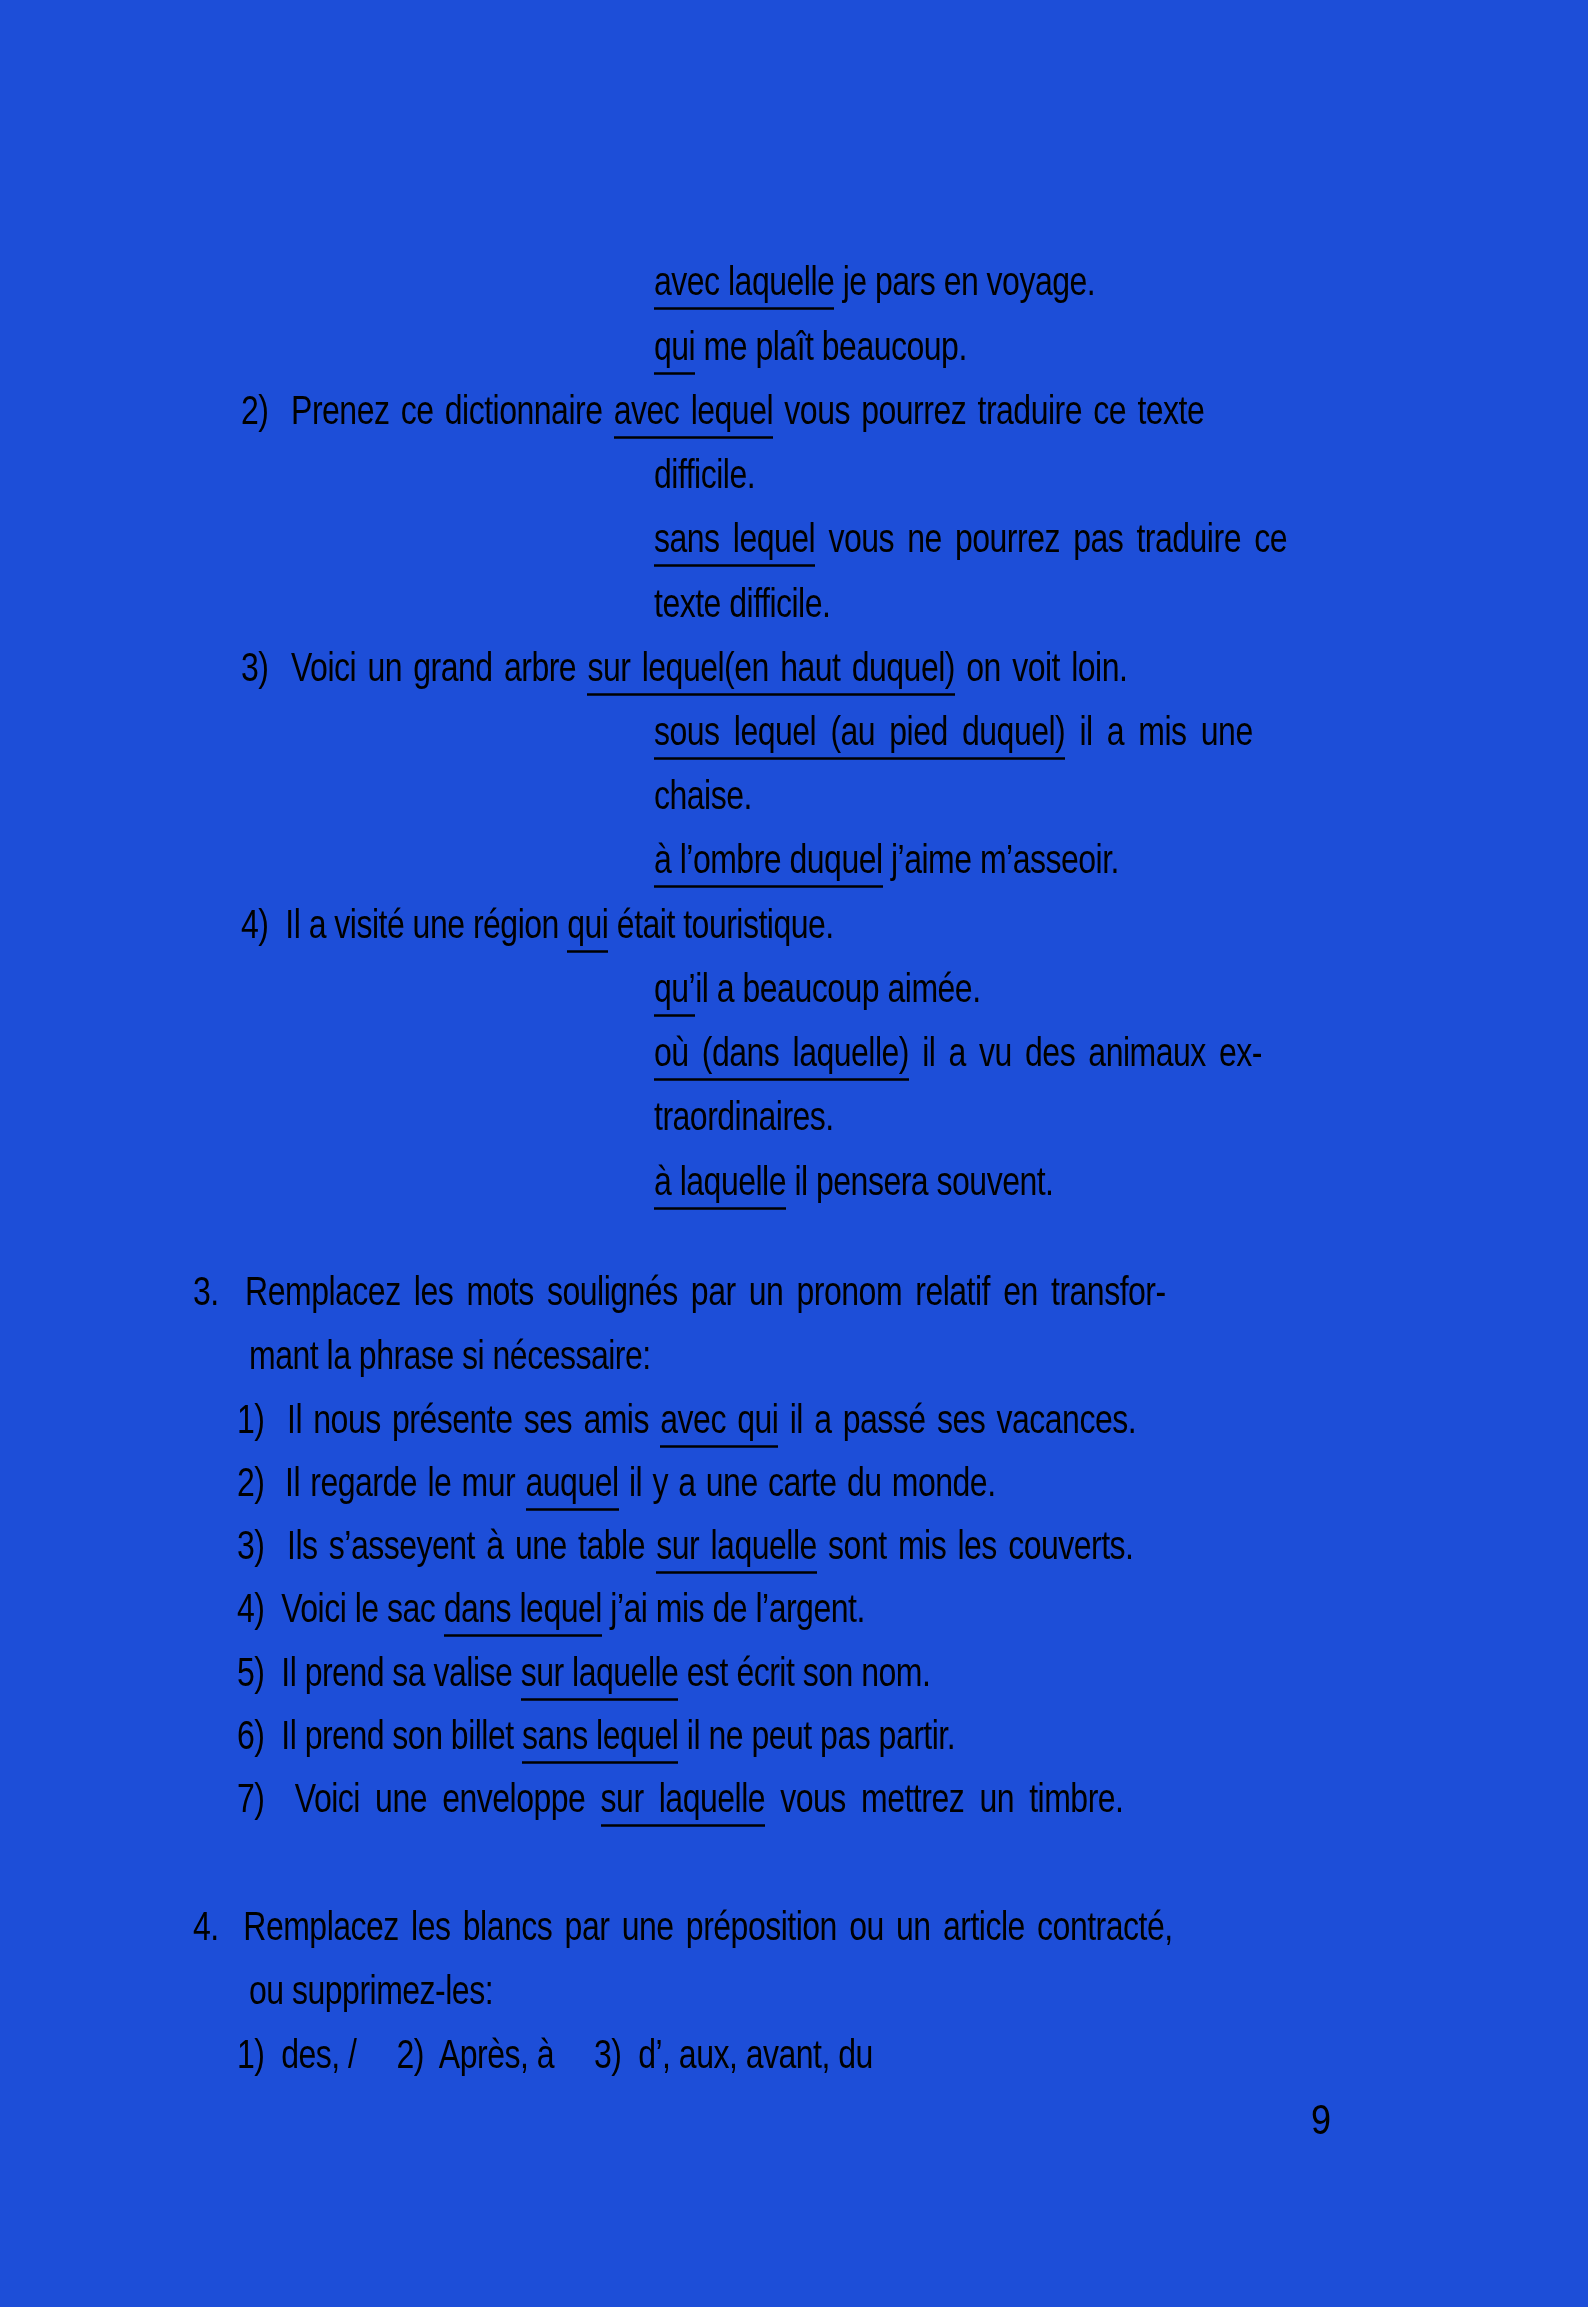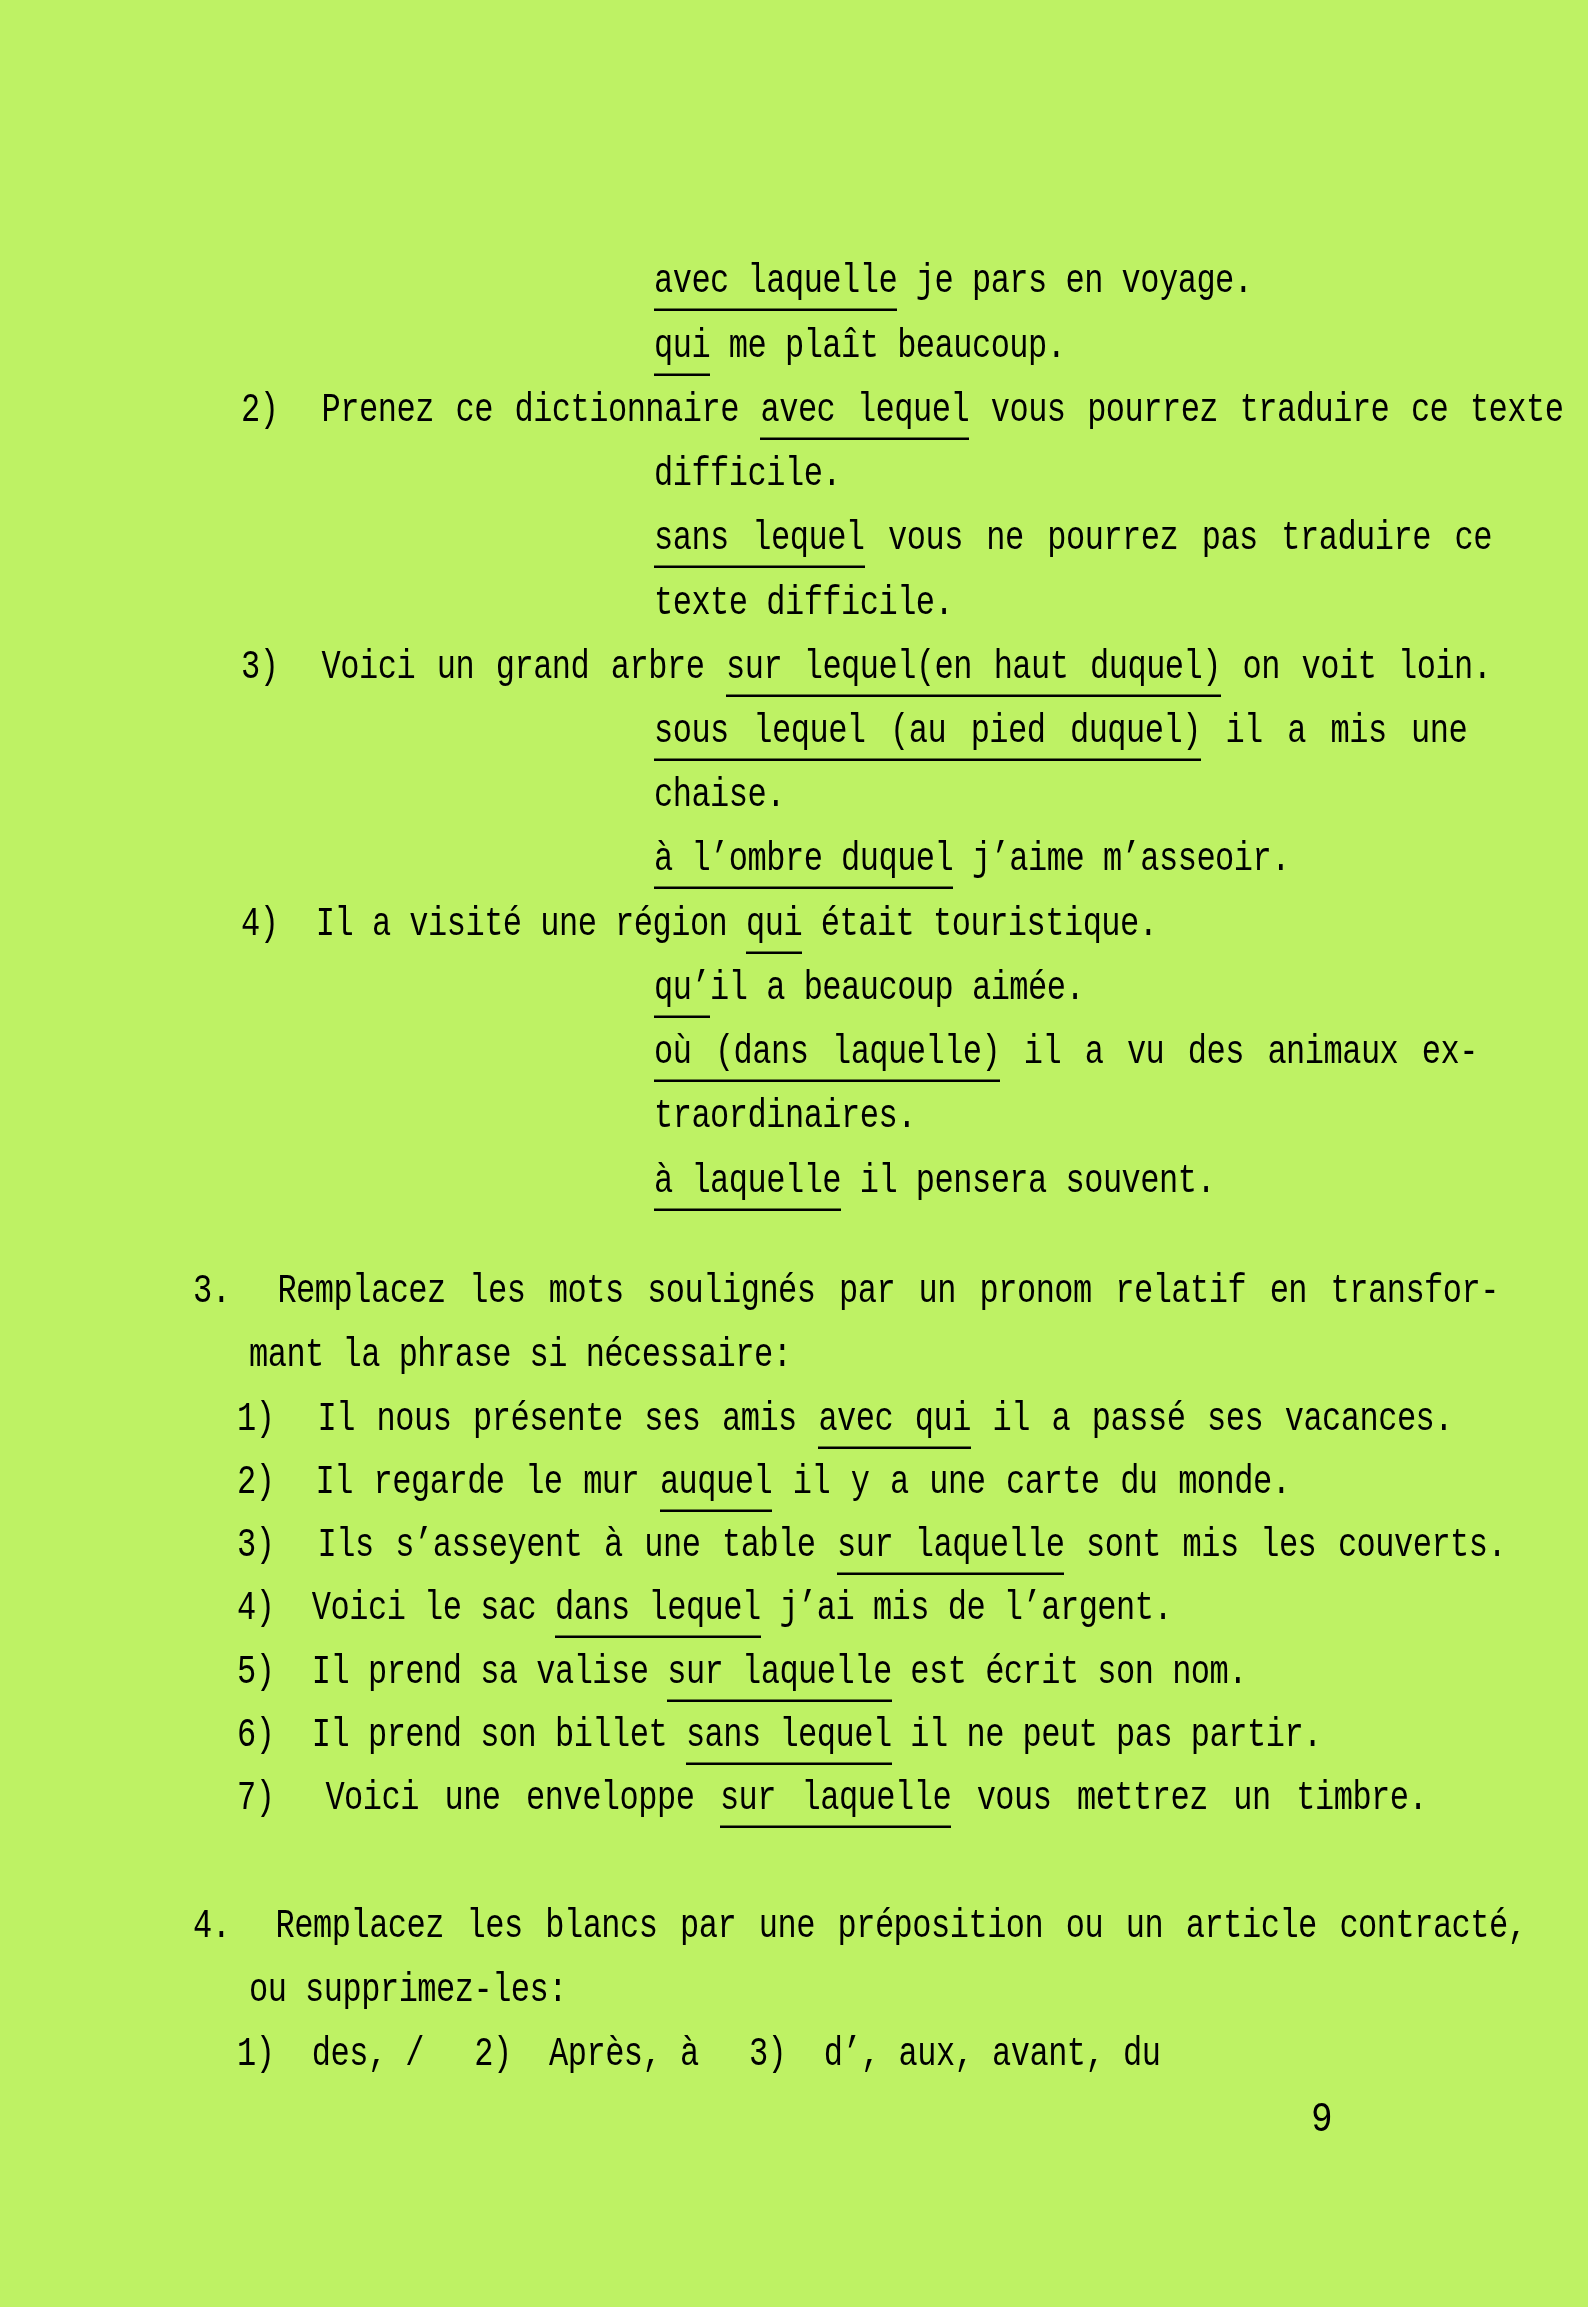--- a/index.html
+++ b/index.html
@@ -1,22 +1,22 @@
 <!DOCTYPE html>
 <html style="font-size:7.7px"><head>
 <meta charset="utf-8">
 <style>
   html,body{margin:0;padding:0;background:#ffffff;}
   .page{
     position:relative;
     width:1588px;
     height:2307px;
-    background:#bef264;
+    background:#1d4ed8;
     color:#000000;
-    font-family:Liberation Mono, monospace;
+    font-family:Liberation Sans, sans-serif;
     overflow:hidden;
   }
   .line{
     position:absolute;
     font-size:32px;
     letter-spacing:-0.5px;
     line-height:1.3;
     white-space:pre;
     transform:translateY(-50%) scale(1,1.25);
     transform-origin:left center;

